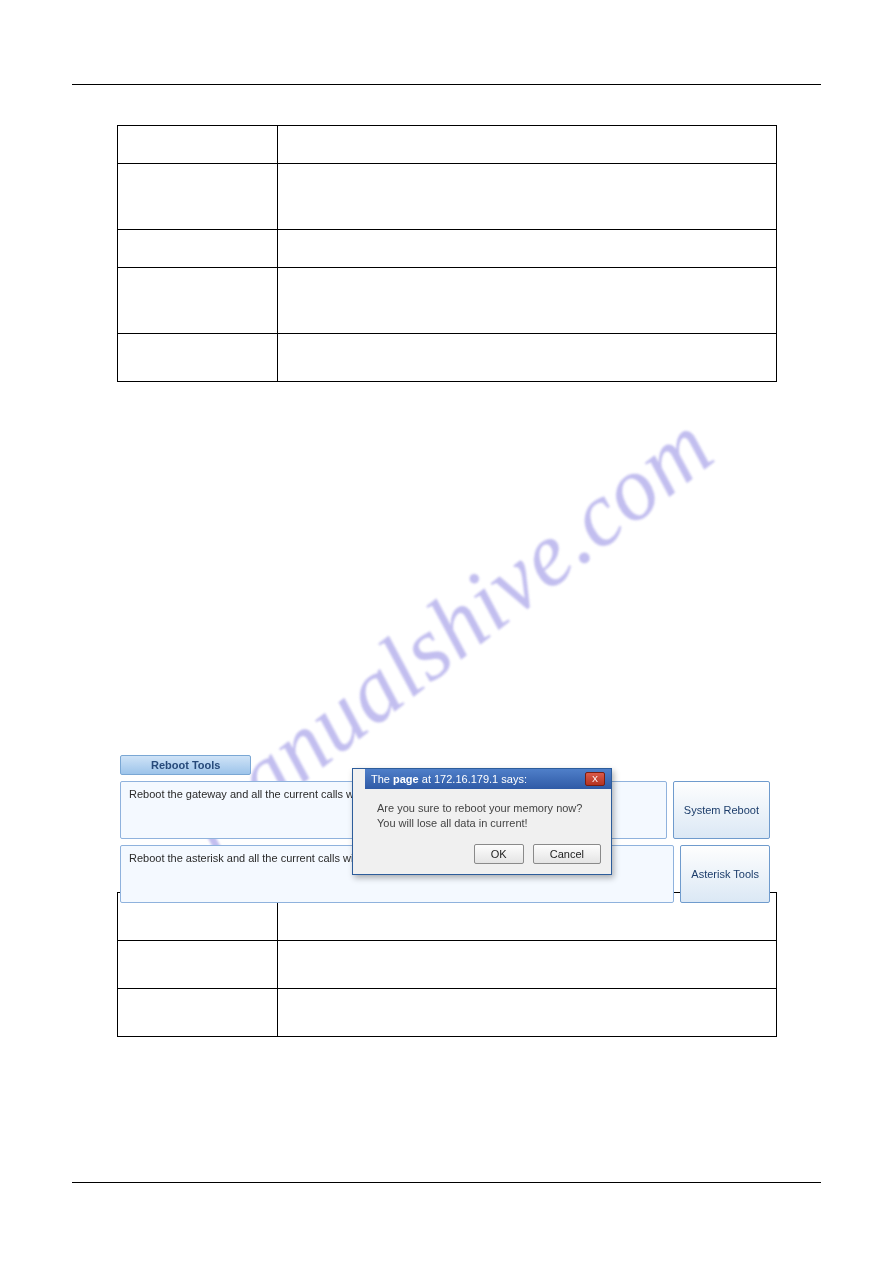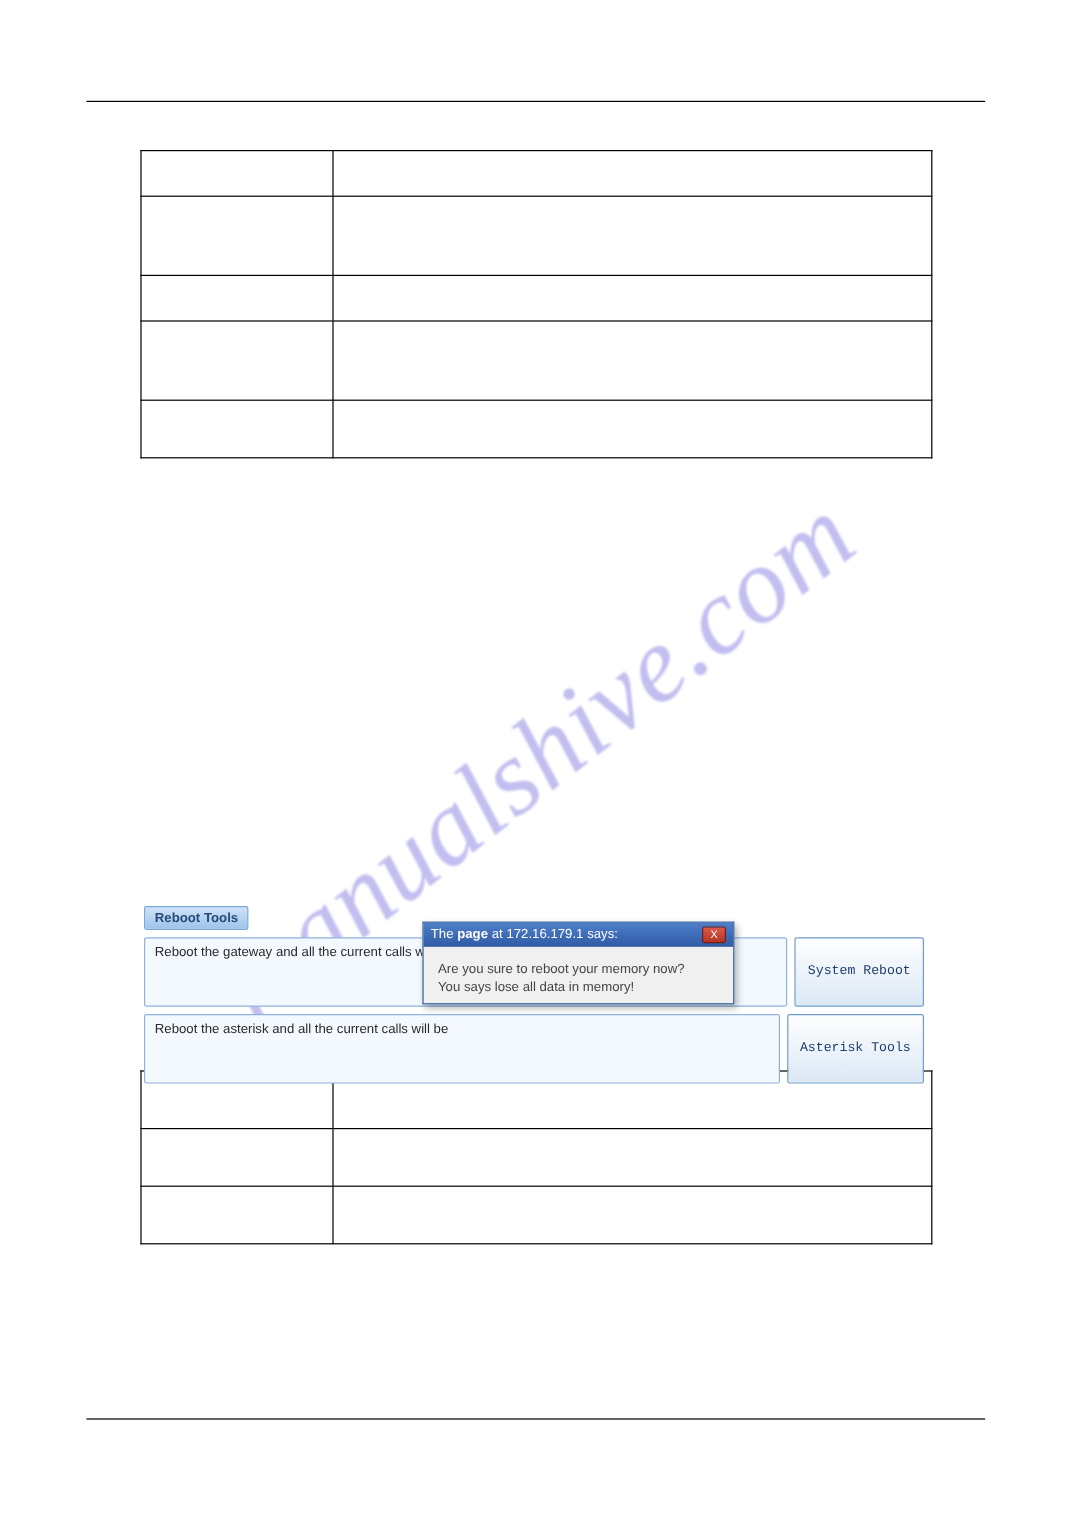--- a/index.html
+++ b/index.html
@@ -77,21 +77,21 @@
     top: 755px;
     width: 650px;
     font-family: Tahoma, Arial, sans-serif;
     font-size: 11px;
   }
   .reboot-title {
     display: inline-block;
     background: linear-gradient(#cfe3f7, #9dc4ea);
     border: 1px solid #7aa7d4;
     border-radius: 2px;
-    padding: 3px 8px;
+    padding: 3px 30px;
     color: #274a7a;
     font-weight: bold;
   }
   .row {
     margin-top: 6px;
     display: flex;
     align-items: stretch;
     gap: 6px;
   }
   .msgbar {
@@ -106,34 +106,34 @@
   }
   .embed-btn {
     border: 1px solid #6f9bcd;
     background: linear-gradient(#fefefe, #dbe8f5);
     color: #1c3d6b;
     padding: 22px 10px;
     border-radius: 2px;
     font-size: 11px;
     cursor: pointer;
     white-space: nowrap;
-    font-family: Liberation Mono, monospace;
   }
 
   
   .dialog {
     position: absolute;
     left: 352px;
     top: 768px;
     width: 260px;
     border: 1px solid #2d5d9b;
     background: #f0f0f0;
     box-shadow: 2px 3px 6px rgba(0,0,0,0.3);
     font-family: Tahoma, Arial, sans-serif;
     font-size: 11px;
+    padding-left: 12px;
   }
   .dlg-title {
     background: linear-gradient(#4f7fc9, #2f5aa6);
     color: #fff;
     padding: 3px 6px;
     display: flex;
     align-items: center;
     justify-content: space-between;
   }
   .dlg-title .t { white-space: nowrap; overflow: hidden; }
@@ -240,17 +240,21 @@
 
 <div class="dialog">
   <div class="dlg-title">
     <span class="t">
       <span>The </span><b>page</b><span> at 172.16.179.1 says:</span>
     </span>
     <span class="dlg-close">X</span>
   </div>
   <div class="dlg-body">
     <div>Are you sure to reboot your memory now?</div>
-    <div>You says lose all data in memory!</div>
+    <div>You will lose all data in current!</div>
+  </div>
+  <div class="dlg-buttons">
+    <span class="dlg-btn">OK</span>
+    <span class="dlg-btn">Cancel</span>
   </div>
 </div>
 
 <div class="footer-rule"></div>
 
 </body></html>

